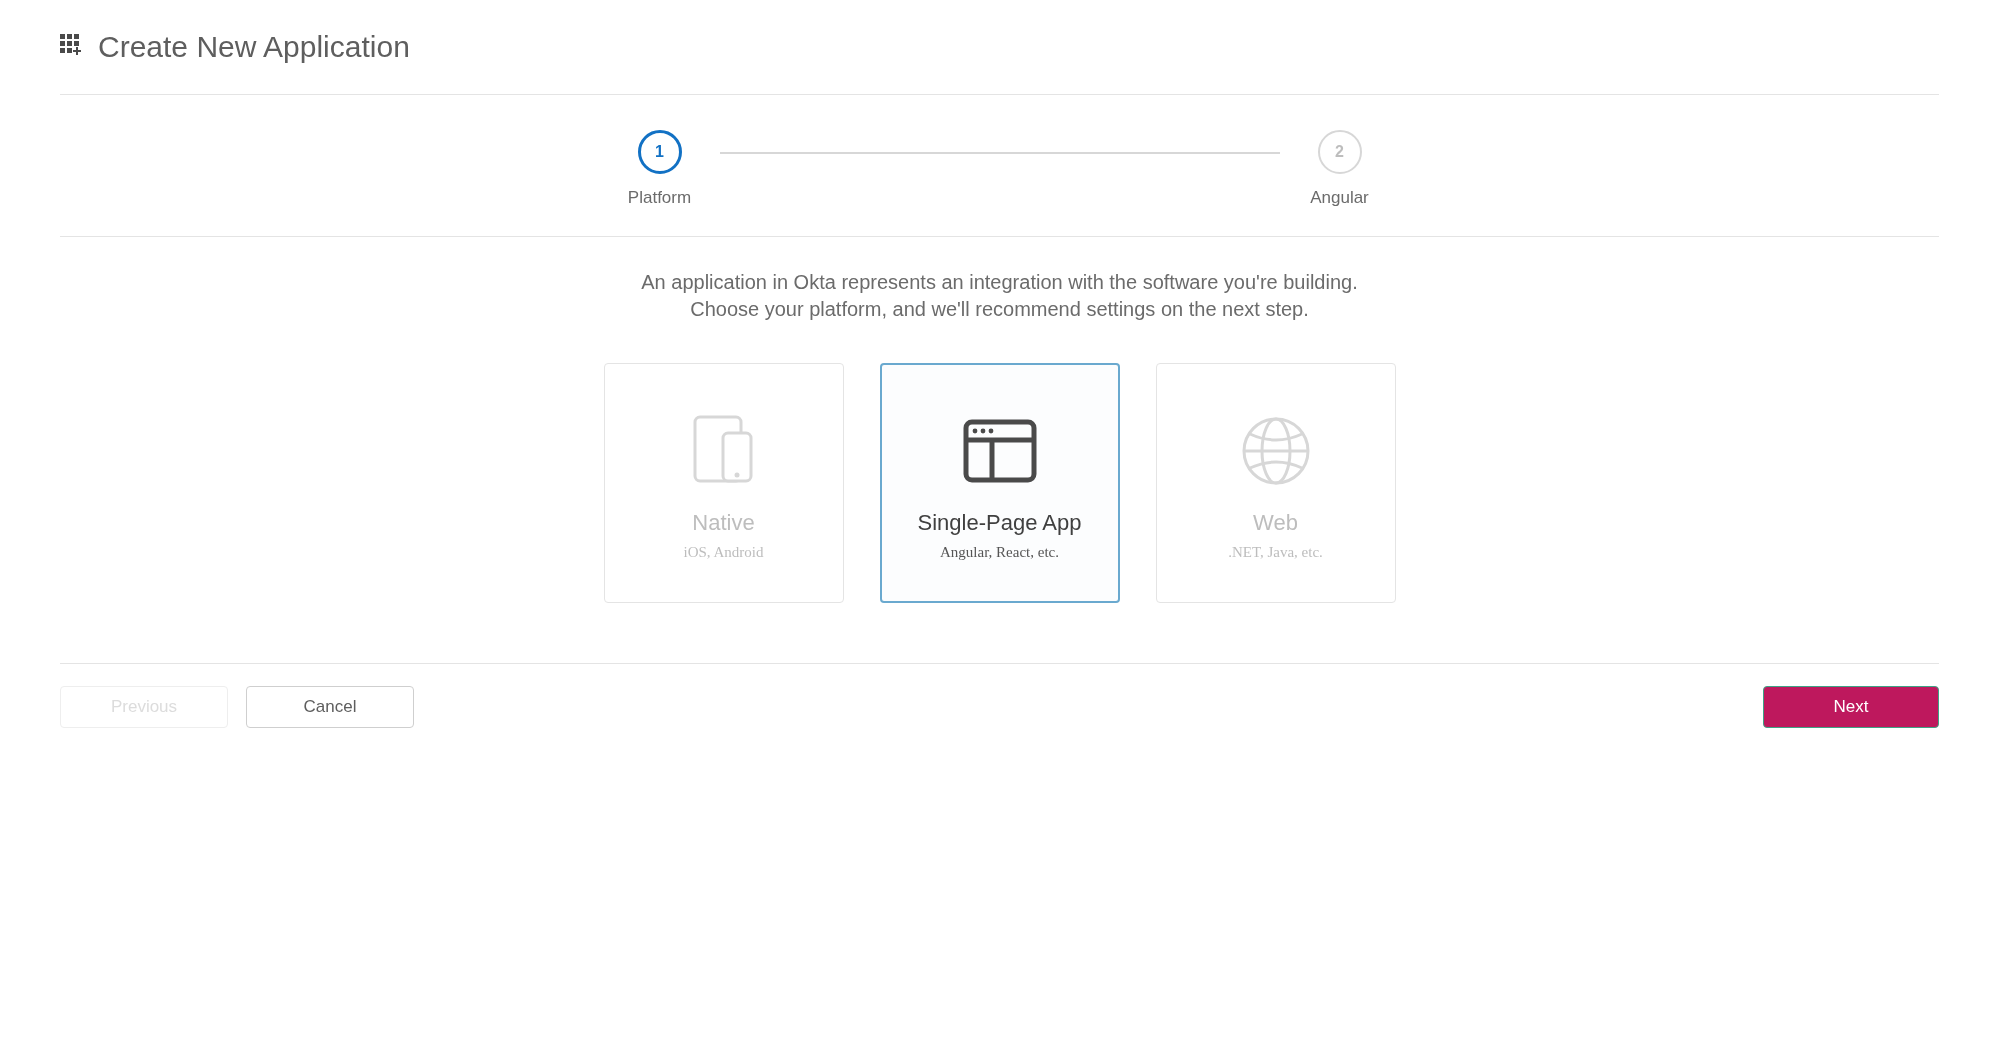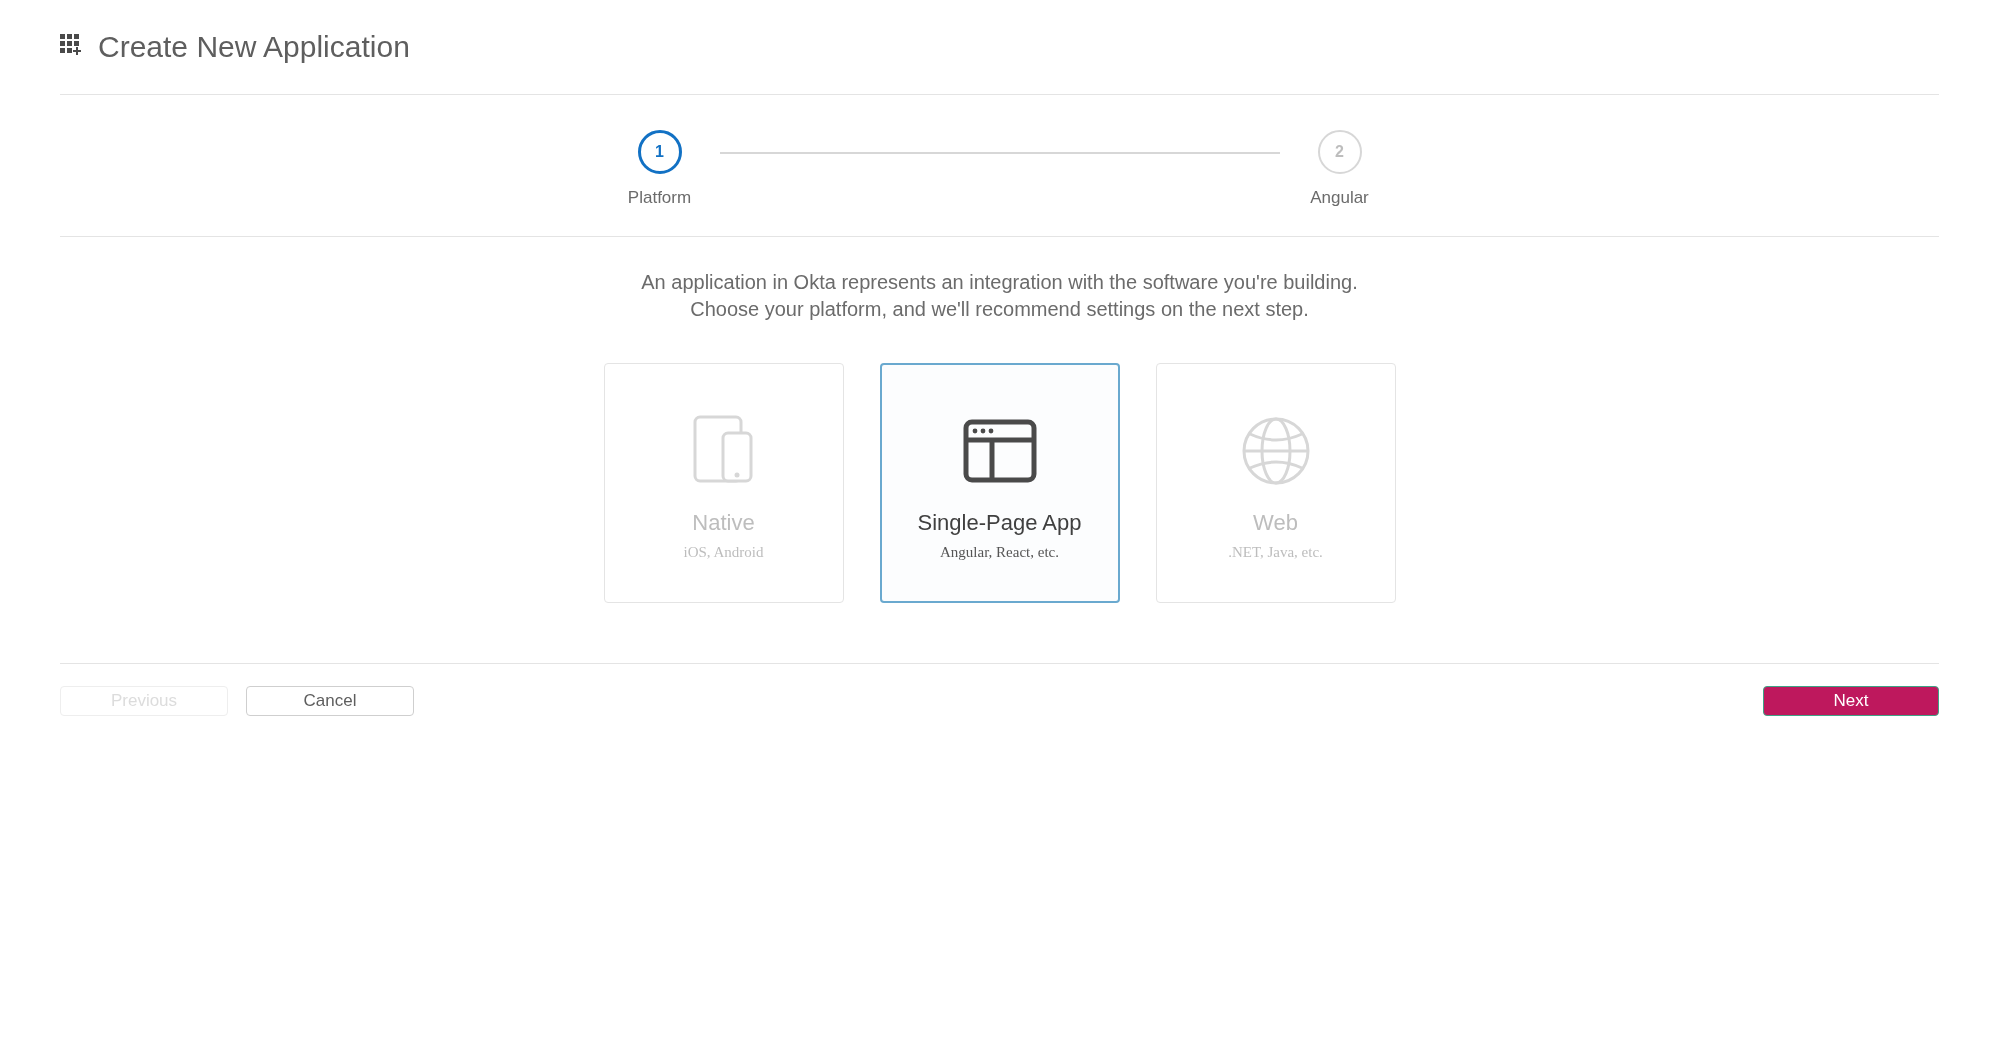--- a/index.html
+++ b/index.html
@@ -131,21 +131,21 @@
     justify-content: space-between;
     align-items: center;
     padding: 22px 0 10px;
   }
   .footer-left {
     display: flex;
     gap: 18px;
   }
   .btn {
     min-width: 168px;
-    height: 30px;
+    height: 42px;
     border-radius: 4px;
     font-size: 17px;
     display:flex;
     align-items:center;
     justify-content:center;
     cursor: pointer;
     border: 1px solid transparent;
   }
   .btn-prev {
     border: 1px solid #eeeeee;

